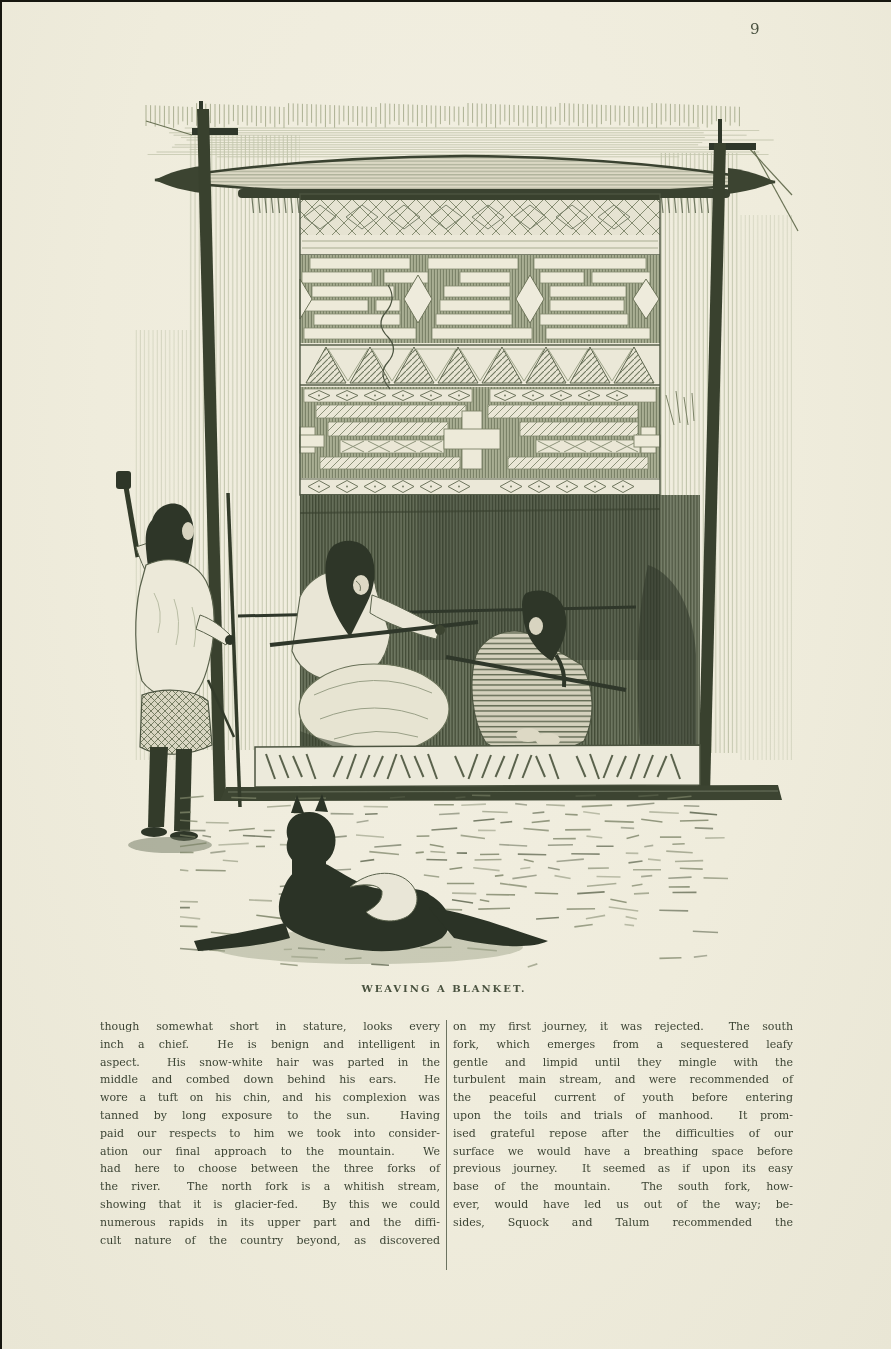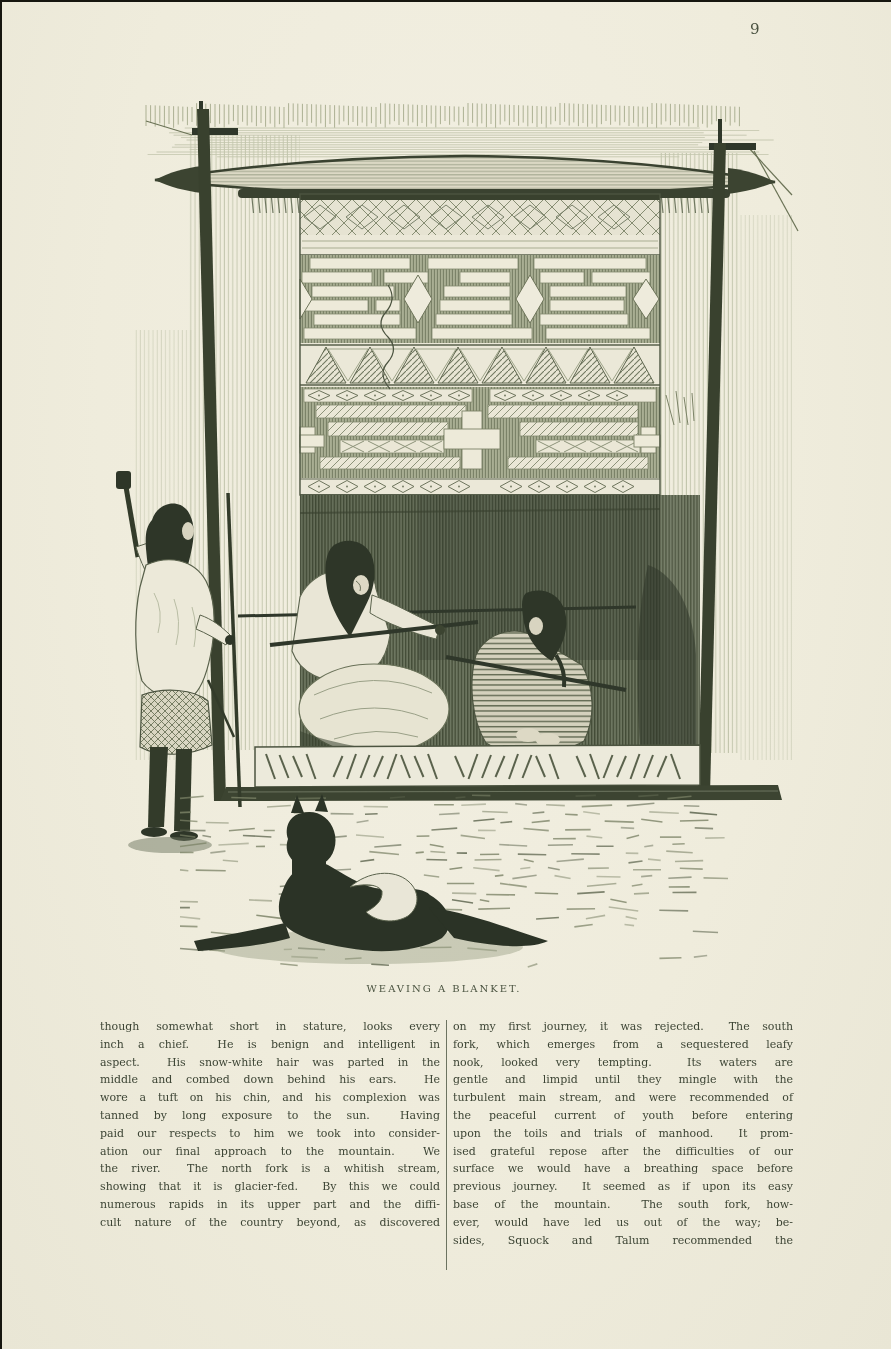--- a/index.html
+++ b/index.html
@@ -11,21 +11,21 @@
   .edge-top{position:absolute;left:0;top:0;width:100%;height:2px;background:#16160f;}
   .edge-left{position:absolute;left:0;top:0;width:2px;height:100%;background:#16160f;}
   .page-number{
     position:absolute;left:750px;top:20px;width:30px;
     font-size:15px;color:#4a5240;text-align:left;
   }
   .engraving{position:absolute;left:88px;top:95px;width:712px;height:895px;margin:0;}
   .engraving svg{position:absolute;left:0;top:0;}
   .caption{
     position:absolute;left:0;top:888px;width:712px;text-align:center;
-    font-size:10px;letter-spacing:2px;color:#49523f;
+    font-size:10px;letter-spacing:2px;color:#49523f;font-weight:bold;
   }
   .text-block{position:absolute;left:100px;top:1018px;width:695px;display:flex;}
   .col{width:340px;}
   .col-divider{width:1px;background:#6c7360;margin:2px 6px 0 6px;height:250px;}
   .tline{
     font-size:11px;line-height:17.8px;color:#3c4434;
     text-align:justify;text-align-last:justify;white-space:pre-wrap;
   }
 </style>
 </head>
@@ -780,30 +780,30 @@
   <div class="text-block">
     <div class="col">
         <div class="tline">though somewhat short in stature, looks every</div>
         <div class="tline">inch a chief.  He is benign and intelligent in</div>
         <div class="tline">aspect.  His snow-white hair was parted in the</div>
         <div class="tline">middle and combed down behind his ears.  He</div>
         <div class="tline">wore a tuft on his chin, and his complexion was</div>
         <div class="tline">tanned by long exposure to the sun.  Having</div>
         <div class="tline">paid our respects to him we took into consider-</div>
         <div class="tline">ation our final approach to the mountain.  We</div>
+        <div class="tline">had here to choose between the three forks of</div>
         <div class="tline">the river.  The north fork is a whitish stream,</div>
         <div class="tline">showing that it is glacier-fed.  By this we could</div>
         <div class="tline">numerous rapids in its upper part and the diffi-</div>
         <div class="tline">cult nature of the country beyond, as discovered</div>
       </div>
     <div class="col-divider"></div>
     <div class="col">
         <div class="tline">on my first journey, it was rejected.  The south</div>
         <div class="tline">fork, which emerges from a sequestered leafy</div>
-        <div class="tline">nook, looked very tempting.  Its waters are</div>
         <div class="tline">gentle and limpid until they mingle with the</div>
         <div class="tline">turbulent main stream, and were recommended of</div>
         <div class="tline">the peaceful current of youth before entering</div>
         <div class="tline">upon the toils and trials of manhood.  It prom-</div>
         <div class="tline">ised grateful repose after the difficulties of our</div>
         <div class="tline">surface we would have a breathing space before</div>
         <div class="tline">previous journey.  It seemed as if upon its easy</div>
         <div class="tline">base of the mountain.  The south fork, how-</div>
         <div class="tline">ever, would have led us out of the way; be-</div>
         <div class="tline">sides, Squock and Talum recommended the</div>

